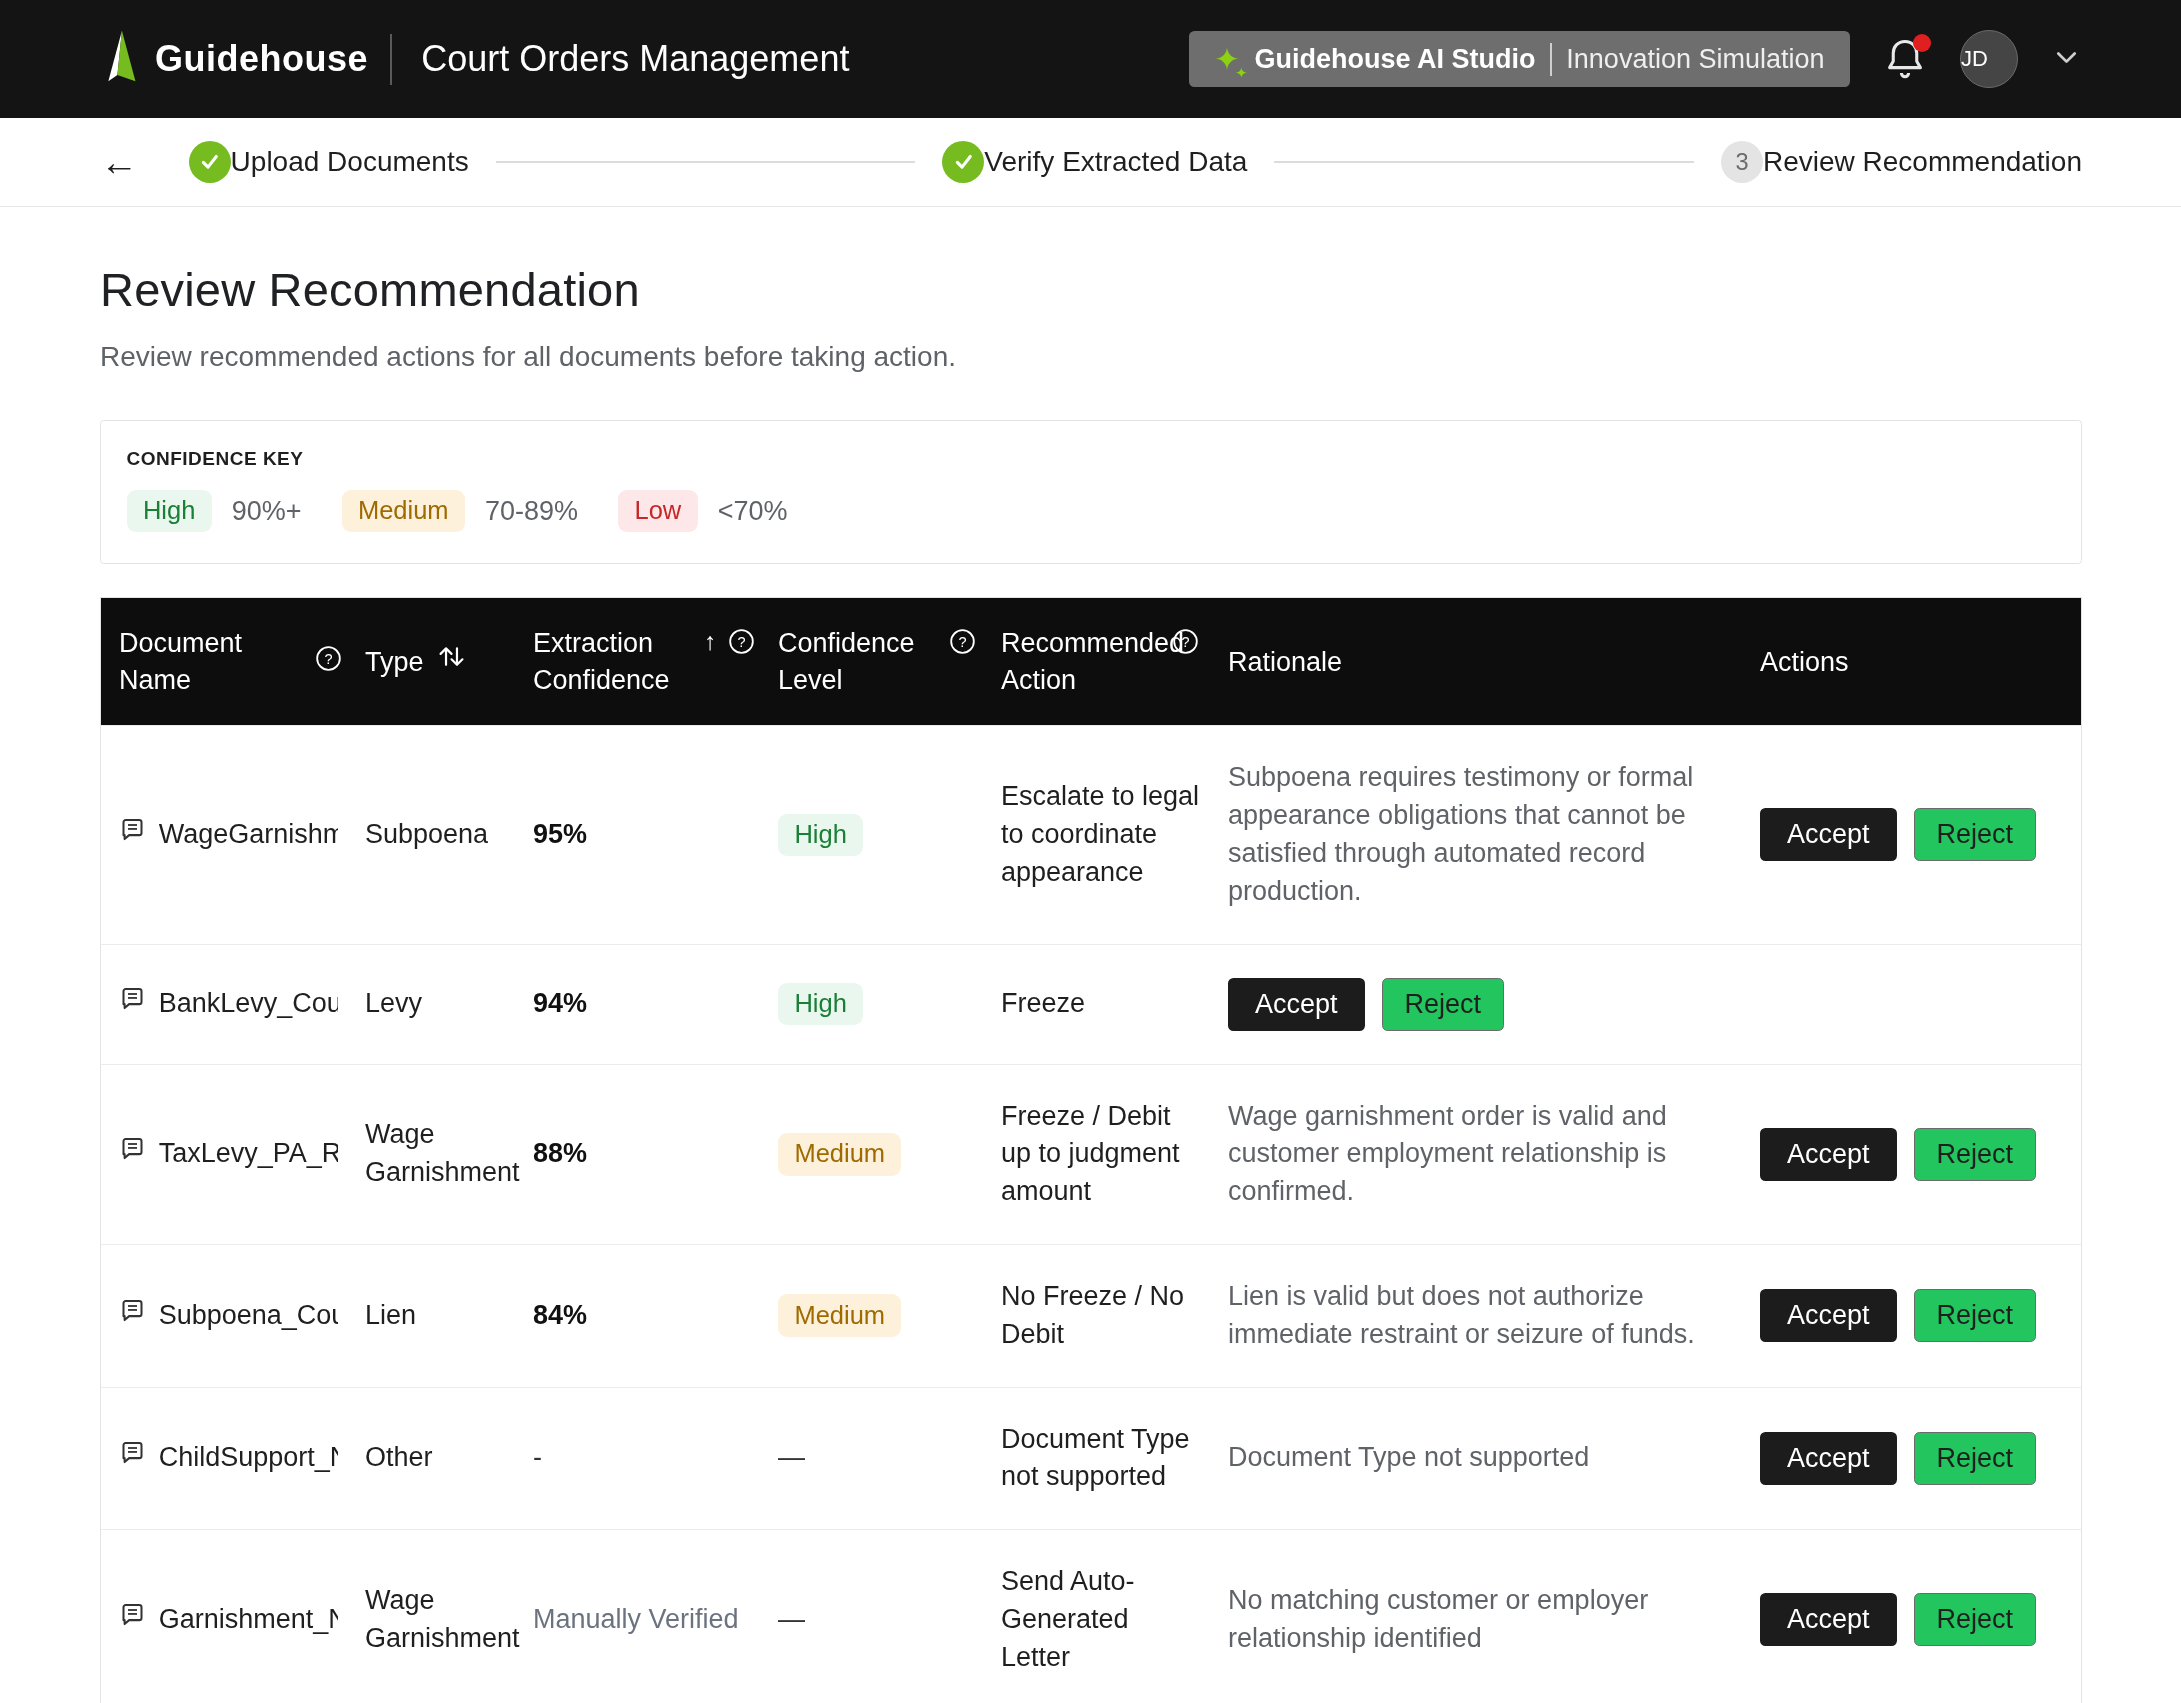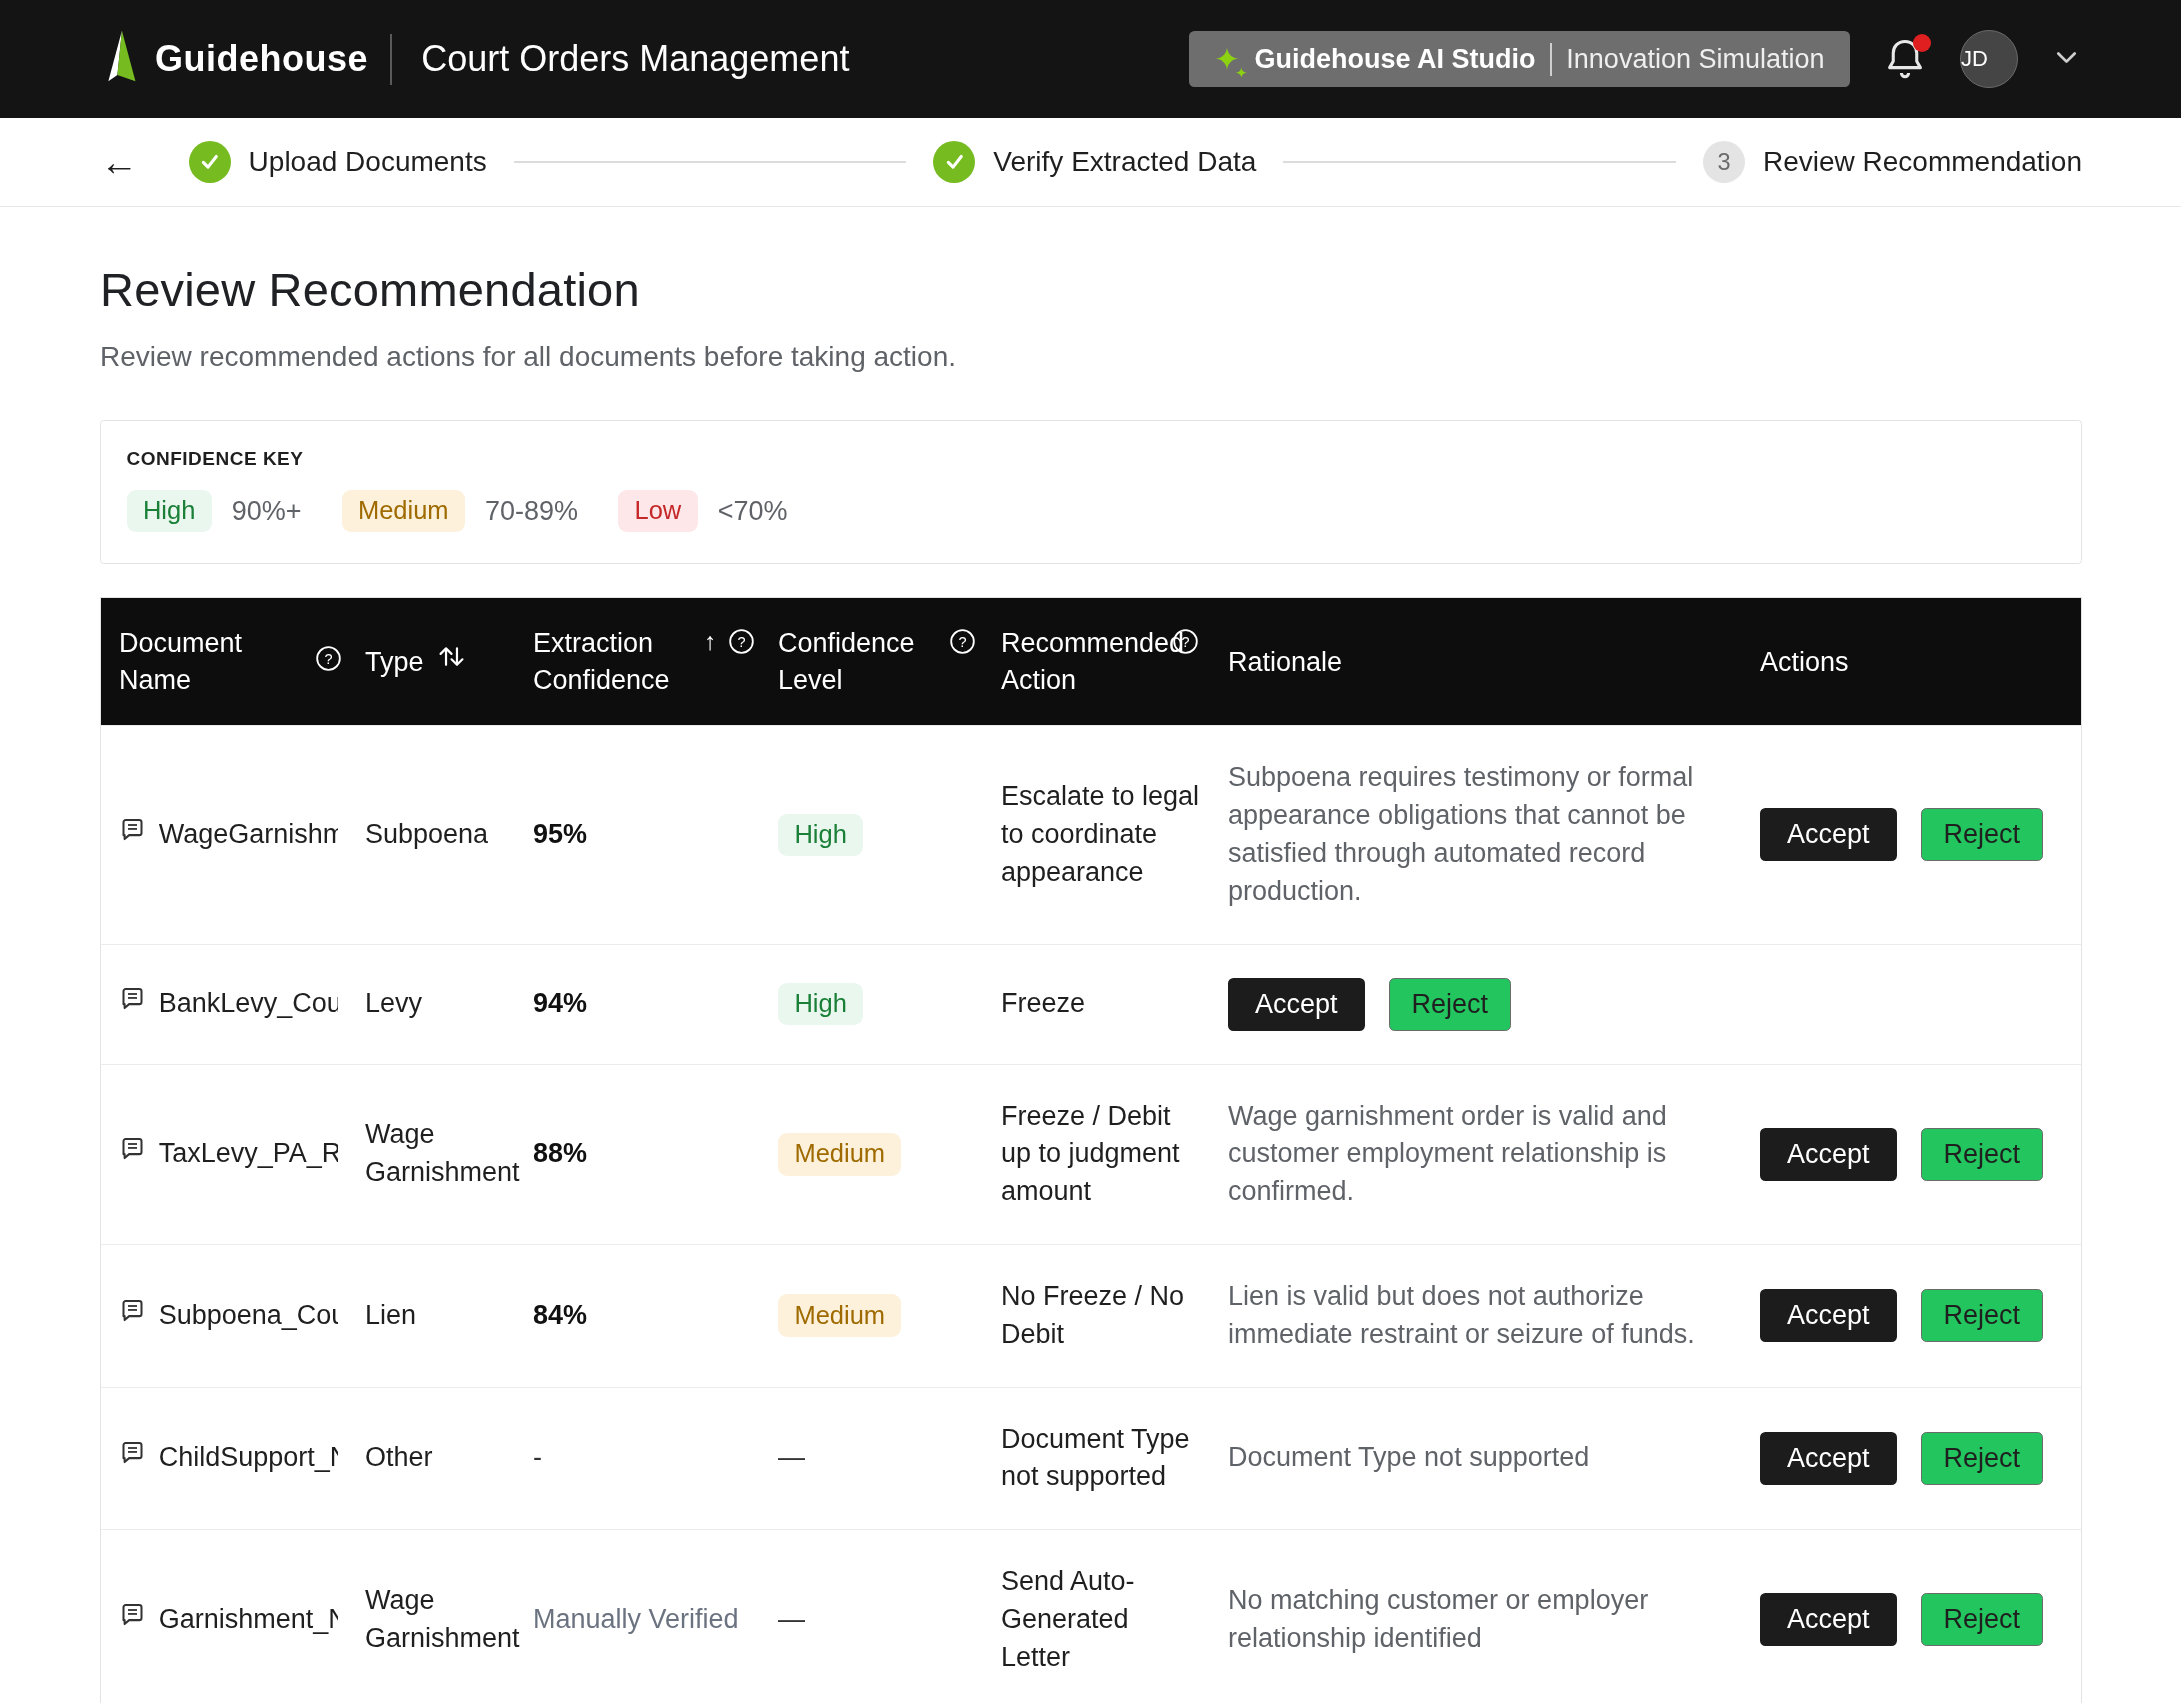--- a/index.html
+++ b/index.html
@@ -56,21 +56,21 @@
   .stepper {
     height: 89px;
     border-bottom: 0.9px solid #e7e7e7;
     display: flex;
     align-items: center;
     padding: 0 100px;
     gap: 27px;
     flex: none;
   }
   .back-arrow { font-size: 38px; color: #1f1f1f; cursor: pointer; line-height: 1; margin-right: 23.6px; }
-  .step { display: flex; align-items: center; gap: 18px; white-space: nowrap; }
+  .step { display: flex; align-items: center; white-space: nowrap; }
   .step-circle {
     width: 42px; height: 42px; border-radius: 50%;
     display: flex; align-items: center; justify-content: center;
     flex: none;
   }
   .step-circle.done { background: #76bc21; }
   .step-circle.pending { background: #e4e4e4; color: #6b6b6b; font-size: 23.6px; }
   .step-label { font-size: 28px; color: #1f1f1f; font-weight: 400; }
   .step-line { flex: 1; height: 1.8px; background: #dcdcdc; }
 
@@ -128,21 +128,21 @@
   .trow .cell.first { padding-left: 18px; gap: 12.7px; }
   .doc-name { flex: 1; overflow: hidden; white-space: nowrap; color: #1f1f1f; }
   .doc-icon { flex: none; }
   .type-text { color: #1f1f1f; }
   .conf-val { font-weight: bold; color: #111111; }
   .conf-val.manual { font-weight: 400; color: #6b7280; }
   .conf-val.dash { font-weight: 400; color: #333333; }
   .level-dash { color: #333333; }
   .action-text { color: #1f1f1f; }
   .rationale-text { color: #5f6368; padding-right: 14.5px; }
-  .actions-cell { gap: 24px; }
+  .actions-cell { gap: 17px; }
   .btn-accept {
     background: #1c1c1c; color: #ffffff; border: none; border-radius: 5.5px;
     font-size: 27px; padding: 0 27px; height: 53px; cursor: pointer;
     font-family: "Liberation Sans", sans-serif;
   }
   .btn-reject {
     background: #22c55e; color: #1f1f1f; border: 1.8px solid #6b6b6b; border-radius: 5.5px;
     font-size: 27px; padding: 0 22px; height: 53px; cursor: pointer;
     font-family: "Liberation Sans", sans-serif;
   }

